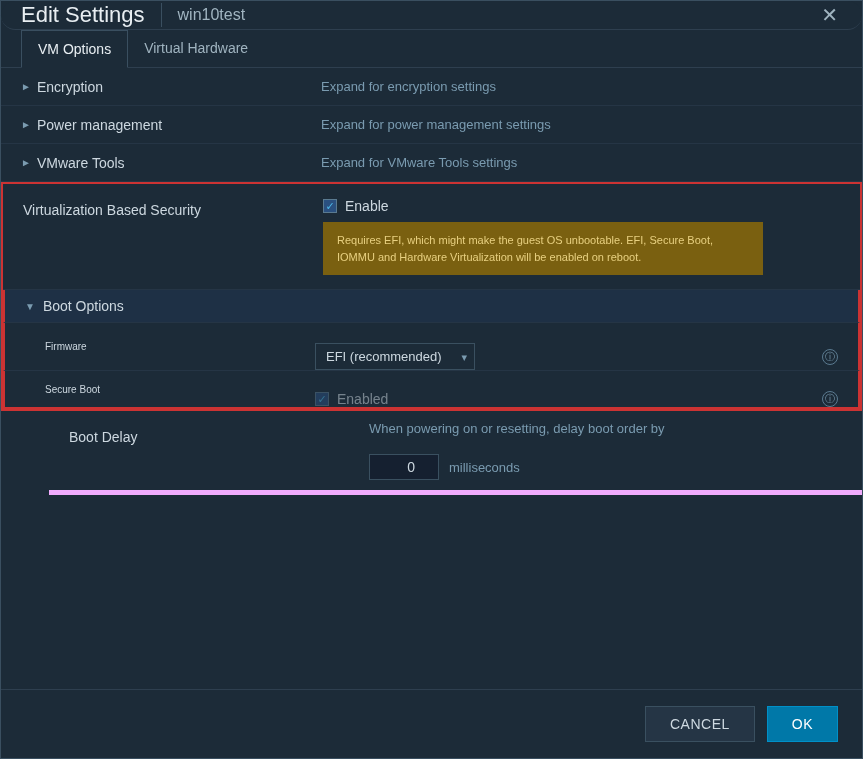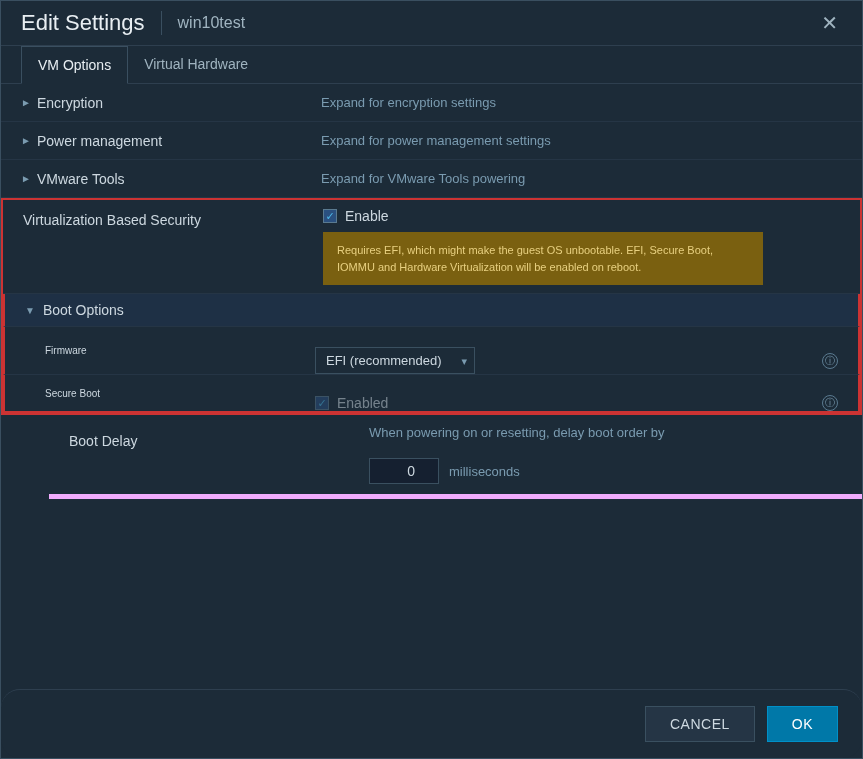--- a/index.html
+++ b/index.html
@@ -17,24 +17,25 @@
       background: #1c2b38;
       border: 1px solid #3a4f60;
       display: flex;
       flex-direction: column;
       position: relative;
       color: #cdd8e0;
     }
     .dialog-header {
       display: flex;
       align-items: center;
-      padding: 8px 20px;
+      padding: 0 20px;
       border-bottom: 1px solid #2e3f4f;
       background: #1c2b38;
       flex-shrink: 0;
+      border-radius: 26px;
     }
     .dialog-title {
       font-size: 22px;
       font-weight: 300;
       color: #e8eef2;
     }
     .dialog-separator {
       width: 1px;
       height: 24px;
       background: #3a4f60;
@@ -114,21 +115,21 @@
       color: #7a9bb0;
     }
 
     .vbs-section {
       border: 2px solid #cc3333;
       margin: 0;
     }
     .vbs-row {
       display: flex;
       align-items: flex-start;
-      padding: 8px 20px;
+      padding: 14px 20px;
       border-bottom: 1px solid #253545;
       background: #1c2b38;
     }
     .vbs-label {
       font-size: 14px;
       color: #cdd8e0;
       min-width: 300px;
       padding-top: 4px;
     }
     .vbs-controls {
@@ -296,21 +297,20 @@
 
     .dialog-footer {
       display: flex;
       justify-content: flex-end;
       align-items: center;
       padding: 16px 24px;
       gap: 12px;
       border-top: 1px solid #2e3f4f;
       flex-shrink: 0;
       background: #1c2b38;
-      border-radius: 19px;
     }
     .btn-cancel {
       background: #253545;
       border: 1px solid #3a5060;
       color: #cdd8e0;
       padding: 9px 24px;
       font-size: 14px;
       cursor: pointer;
       letter-spacing: 0.5px;
     }
@@ -364,21 +364,21 @@
           <span>Power management</span>
         </div>
         <div class="section-description">Expand for power management settings</div>
       </div>
 
       <div class="section-row">
         <div class="section-label">
           <span class="chevron">►</span>
           <span>VMware Tools</span>
         </div>
-        <div class="section-description">Expand for VMware Tools powering</div>
+        <div class="section-description">Expand for VMware Tools settings</div>
       </div>
 
       <div class="vbs-section">
 
         <div class="vbs-row">
           <div class="vbs-label">Virtualization Based Security</div>
           <div class="vbs-controls">
             <div class="checkbox-row">
               <div class="checkbox-styled">
                 <span class="check">✓</span>

